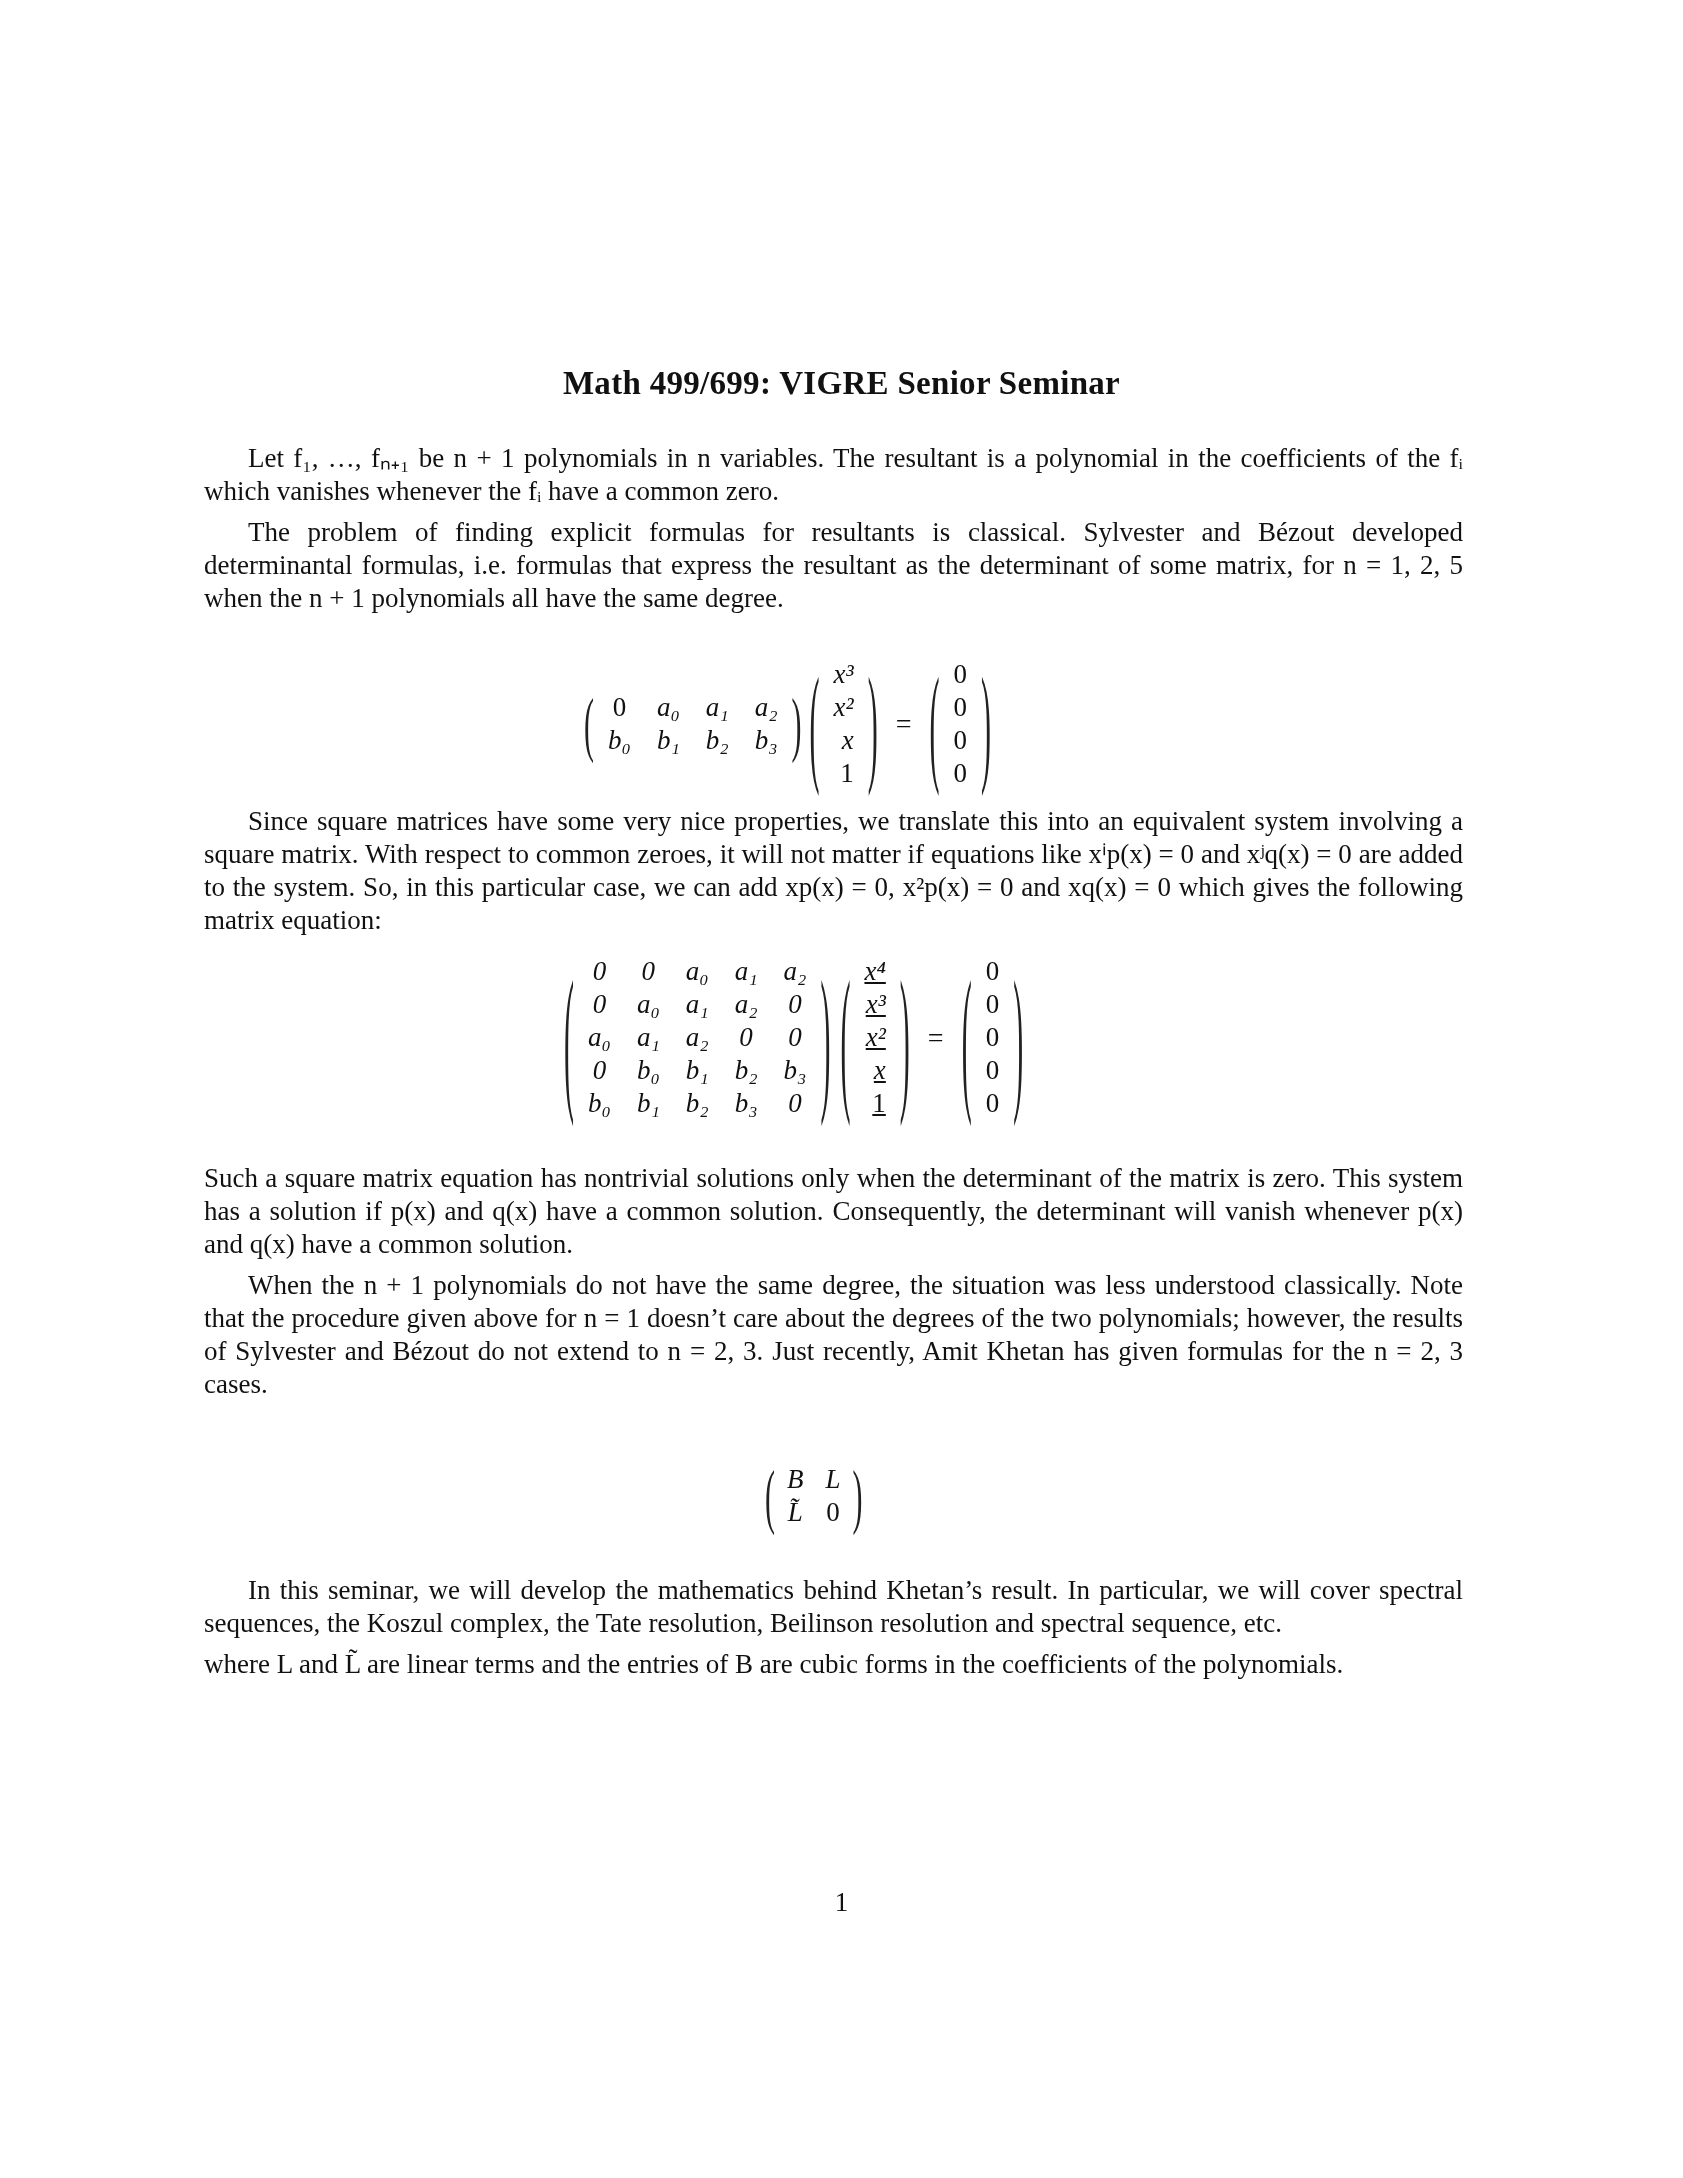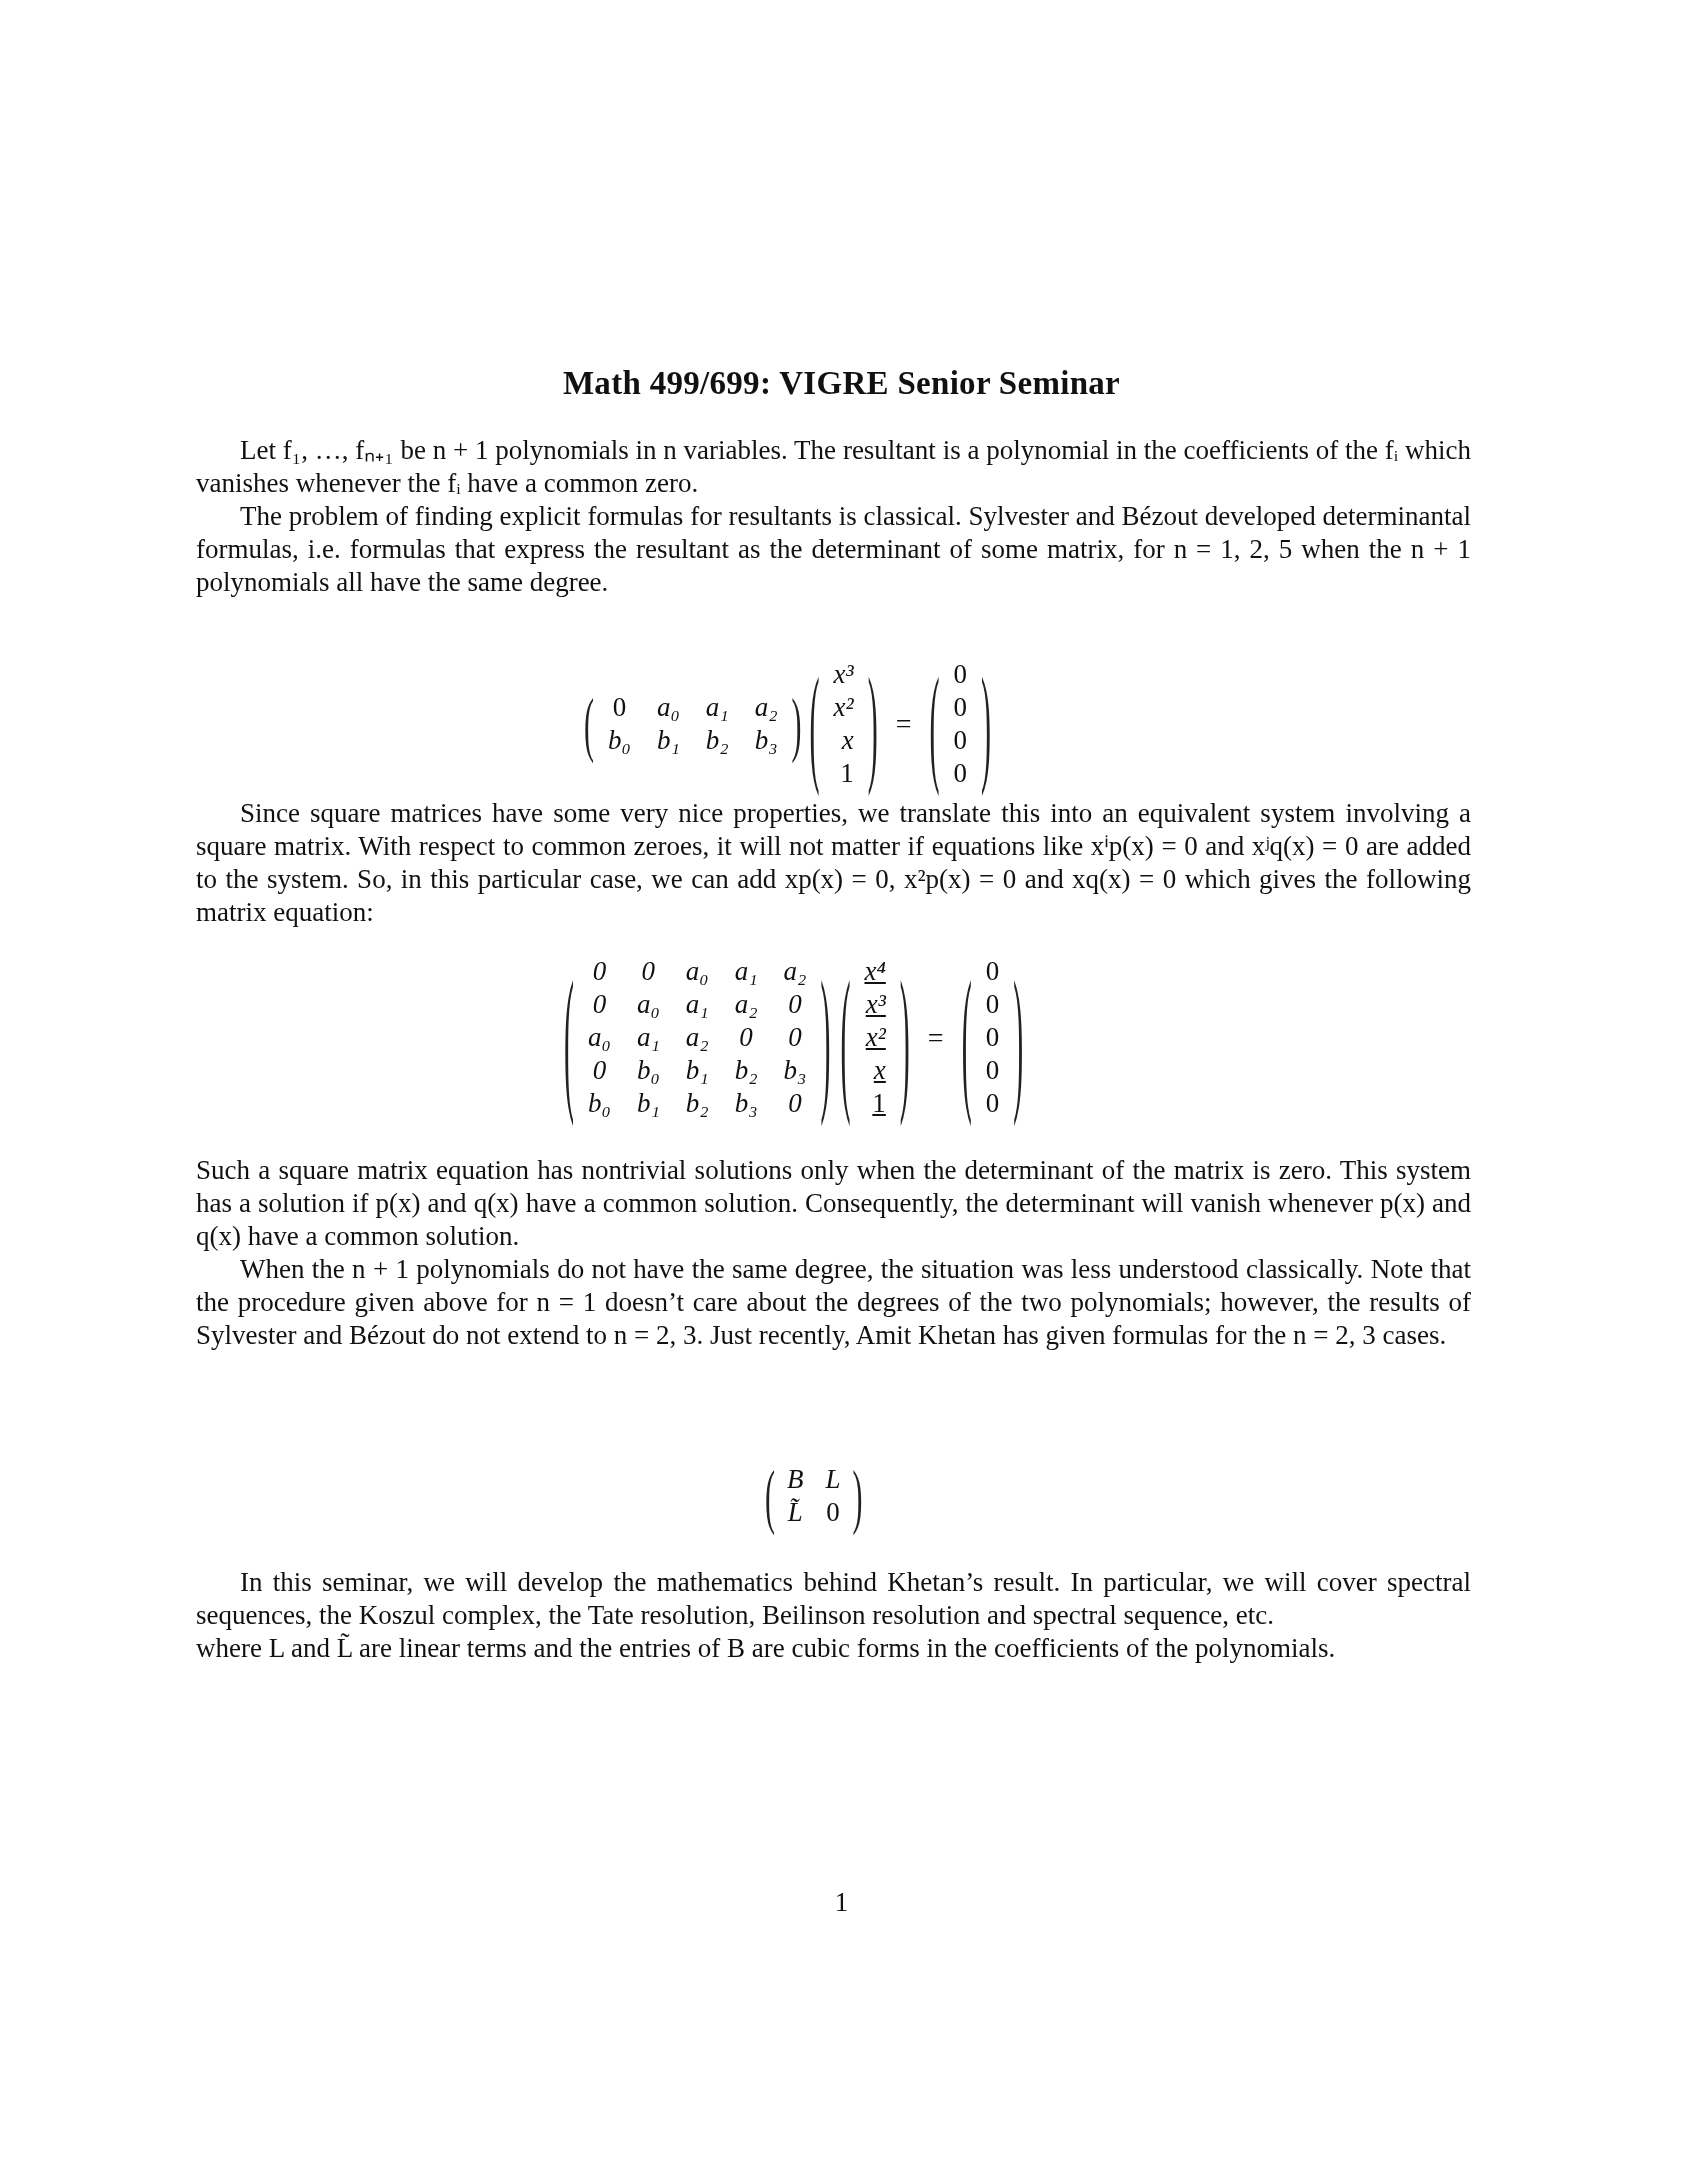--- a/index.html
+++ b/index.html
@@ -3,21 +3,21 @@
 <meta charset="utf-8">
 <style>
   html,body{margin:0;padding:0;background:#fff;}
   body{width:1683px;height:2178px;position:relative;overflow:hidden;color:#111;
        font-family:"DejaVu Serif","Liberation Serif",serif;}
   .page{position:absolute;left:0;top:0;width:1683px;height:2178px;}
   .title{position:absolute;top:335px;left:0;width:1683px;text-align:center;
          font-family:"Liberation Serif",serif;font-weight:bold;font-size:33px;letter-spacing:0.3px;margin-top:30px;}
   .body{position:absolute;left:196px;width:1275px;font-family:"Liberation Serif",serif;
         font-size:27px;line-height:33px;text-align:justify;}
-  .p{margin:0;}
+  .p{margin:8px;}
   .ind{text-indent:44px;}
   .disp{position:absolute;font-family:"Liberation Serif",serif;font-size:27px;}
   .mat{display:inline-flex;align-items:center;vertical-align:middle;}
   .paren{font-weight:200;transform-origin:center;display:inline-block;color:#222;}
   .grid{display:grid;column-gap:26px;row-gap:0;text-align:center;line-height:33px;}
   .col1{display:grid;text-align:right;line-height:33px;padding:0 14px;}
   .eq{margin:0 18px;font-size:28px;}
   .pnum{position:absolute;top:1887px;left:0;width:1683px;text-align:center;
         font-family:"Liberation Serif",serif;font-size:27px;}
 </style>

